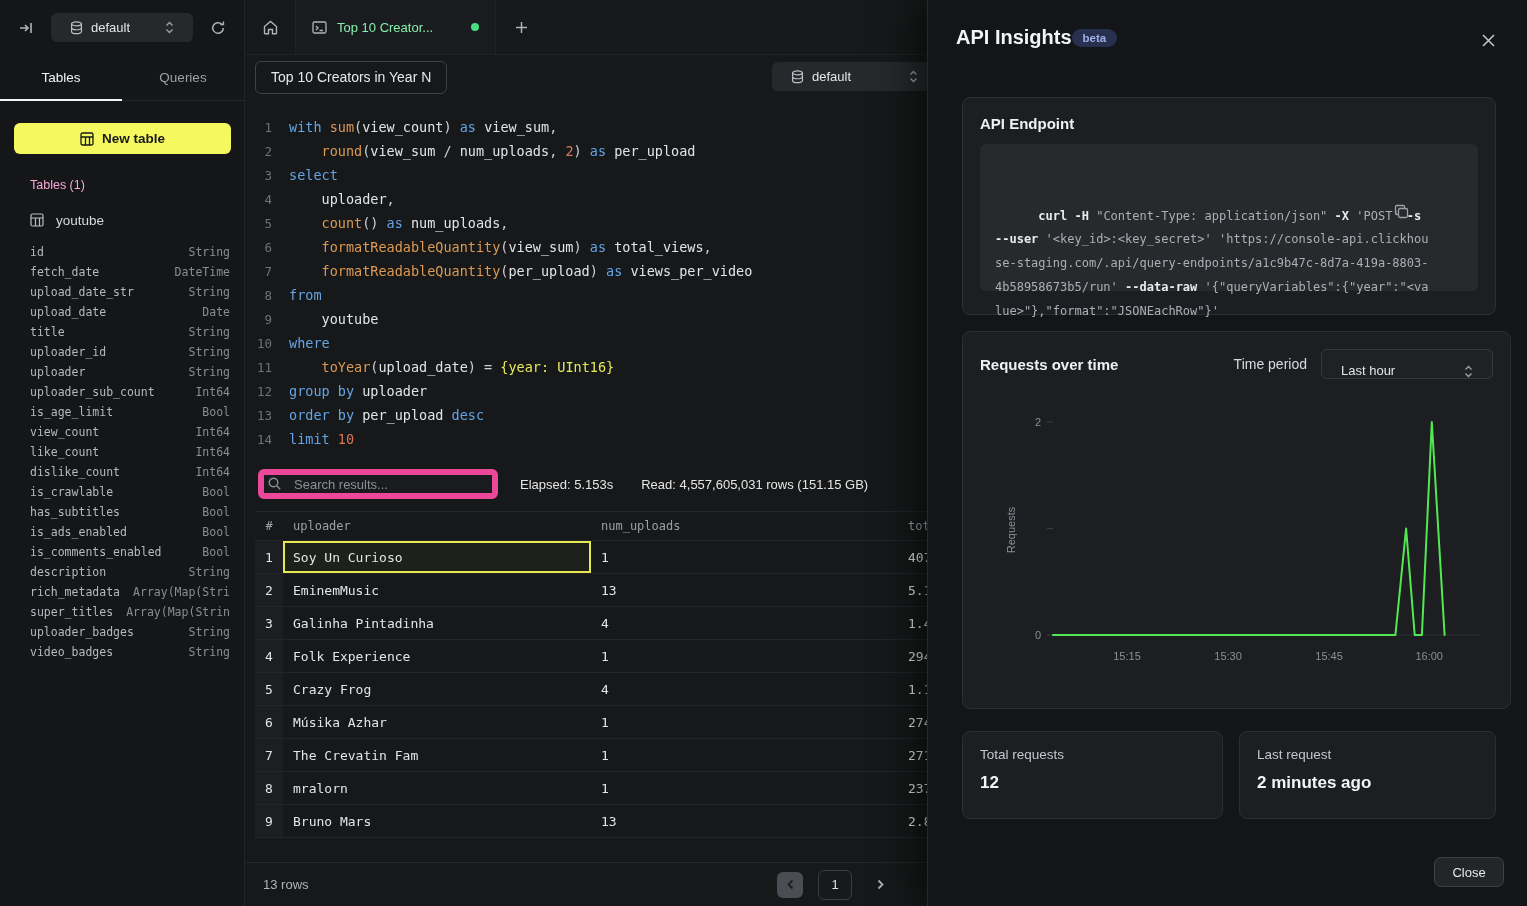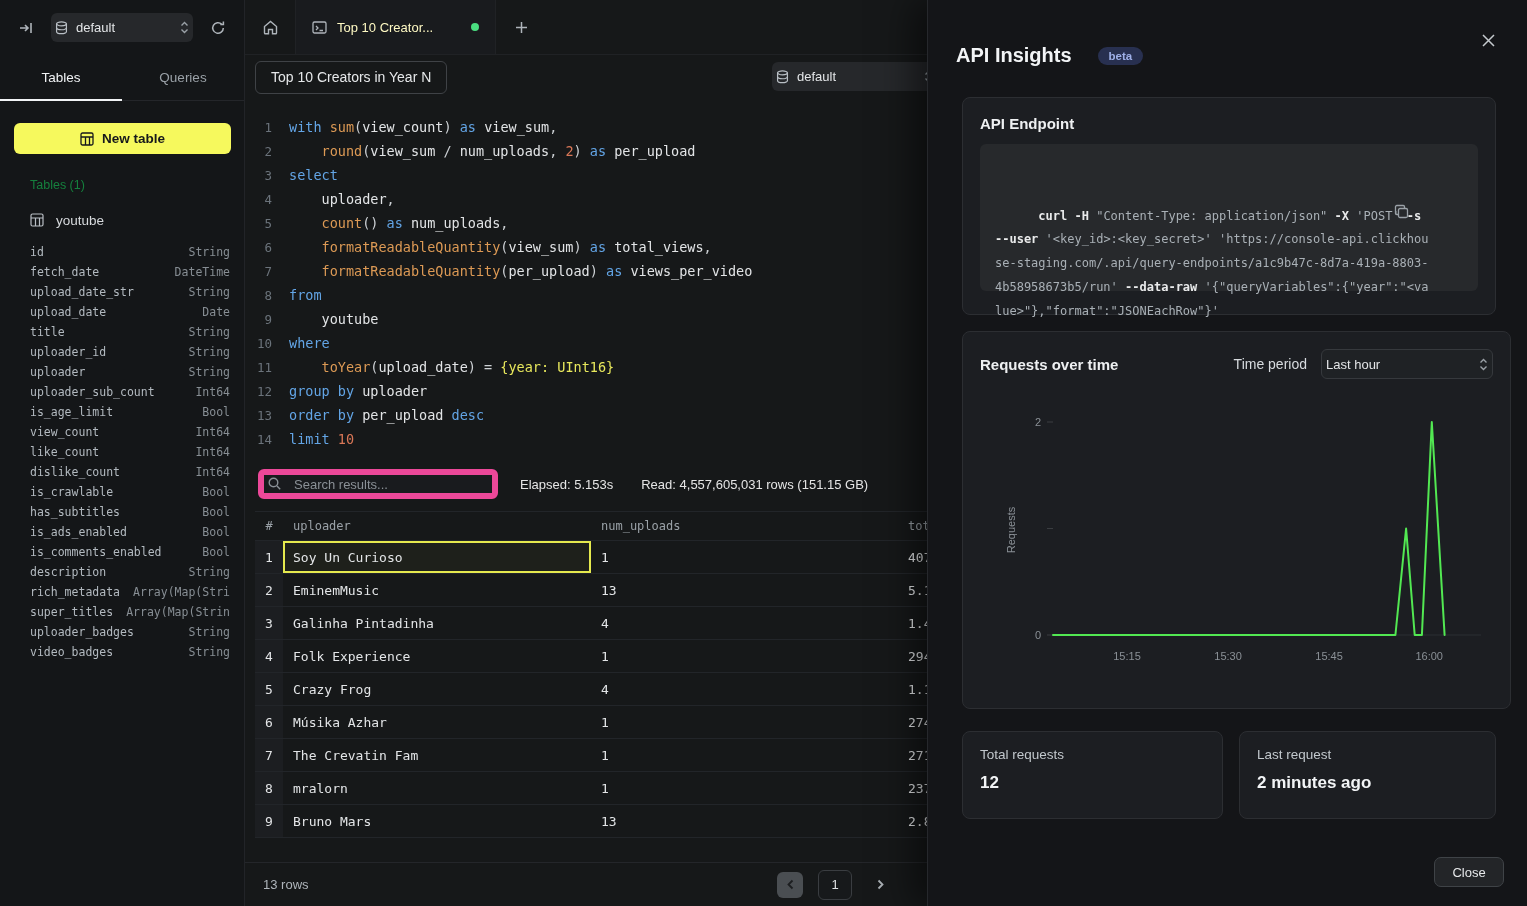--- a/index.html
+++ b/index.html
@@ -8,56 +8,56 @@
   #app { position:relative; width:1527px; height:906px; background:#161819; }
   svg { display:block; }
 
   
   #sidebar { position:absolute; left:0; top:0; width:245px; height:906px;
     background:#141618; border-right:1px solid #222428; z-index:2; }
   .sidebar-top { height:55px; display:flex; align-items:center; padding:0 14px; gap:13px; }
   .icon-btn { display:flex; align-items:center; justify-content:center; width:24px; height:24px;
     color:#aeb4ba; cursor:pointer; flex:none; }
   .select-box { display:flex; align-items:center; gap:8px; background:#26282b; border-radius:6px;
-    height:29px; padding:0 4px; font-size:13px; color:#e3e5e7; cursor:pointer; }
+    height:29px; padding:0 19px; font-size:13px; color:#e3e5e7; cursor:pointer; }
   .select-box .chev { margin-left:auto; color:#9aa1a7; }
   #db-select-top { flex:1; }
   .sidebar-tabs { height:46px; display:flex; border-bottom:1px solid #24262a; }
   .sidebar-tab { flex:1; display:flex; align-items:center; justify-content:center; font-size:13.5px;
     color:#9aa1a7; cursor:pointer; position:relative; }
   .sidebar-tab.active { color:#f1f3f5; }
   .sidebar-tab.active::after { content:""; position:absolute; left:0; right:0; bottom:-1px;
     height:2px; background:#f1f3f5; }
   .new-table-btn { margin:22px 14px 0 14px; width:217px; height:31px; background:#f6f95d;
     color:#17191b; border:none; border-radius:6px; font-size:13.5px; font-weight:700;
     font-family:"Liberation Sans", sans-serif; display:flex; align-items:center;
     justify-content:center; gap:8px; cursor:pointer; }
   .search-wrap { margin:18px 14px 0 14px; position:relative; }
   .search-wrap input { width:100%; height:30px; background:#202326; border:1px solid #2a2d31;
     border-radius:6px; color:#d7dbdf; font-size:13px; padding:0 10px 0 30px; outline:none;
     font-family:"Liberation Sans", sans-serif; }
   .search-wrap input::placeholder { color:#8a9096; }
   .search-wrap .sicon { position:absolute; left:9px; top:7px; color:#8a9096; }
-  .section-label { margin-top:24px; padding-left:30px; font-size:12.5px; color:#15803d; }
+  .section-label { margin-top:24px; padding-left:30px; font-size:12.5px; color:#f9a8d4; }
   .table-row-item { margin-top:16px; padding-left:30px; display:flex; align-items:center; gap:12px;
     height:24px; font-size:13.5px; color:#d6d9dc; cursor:pointer; }
   #columns-list { margin-top:10px; }
   .col-row { height:20px; display:flex; align-items:center; padding:0 14px 0 30px;
     font-family:"DejaVu Sans Mono", monospace; font-size:11.5px; cursor:default; }
   .col-row .cname { color:#b3bac0; }
   .col-row .ctype { margin-left:auto; color:#878e94; }
 
   
   #main { position:absolute; left:245px; top:0; width:1282px; height:906px; background:#161819; }
   .main-topbar { height:55px; display:flex; align-items:stretch; border-bottom:1px solid #202225; }
   .tb-cell { display:flex; align-items:center; justify-content:center; color:#aeb4ba; cursor:pointer; }
   .home-cell { width:51px; border-right:1px solid #202225; }
   .query-tab { width:200px; background:#191b1e; border-right:1px solid #202225;
     display:flex; align-items:center; padding:0 16px; gap:10px; cursor:pointer; }
-  .query-tab .tab-label { font-size:13px; color:#fef9c3; white-space:nowrap; overflow:hidden; }
+  .query-tab .tab-label { font-size:13px; color:#86efac; white-space:nowrap; overflow:hidden; }
   .tab-dot { width:8px; height:8px; border-radius:50%; margin-left:auto; flex:none; }
   .plus-cell { width:50px; }
 
   .query-header { height:44px; display:flex; align-items:center; padding:0 10px; position:relative; }
   .query-title-box { border:1px solid #3f4246; border-radius:6px; height:33px; display:flex;
     align-items:center; padding:0 15px; font-size:14px; color:#e6e8ea; cursor:text; }
   #db-select-query { position:absolute; left:527px; top:7px; width:165px; }
 
   .editor { position:absolute; left:0; top:99px; width:100%; padding-top:16px; }
   .code-line { height:24px; display:flex; align-items:center;
@@ -101,39 +101,39 @@
   .pg-prev { width:26px; height:26px; border-radius:6px; background:#4a4e52; color:#1c1e20;
     display:flex; align-items:center; justify-content:center; cursor:default; }
   .pg-page { width:34px; height:30px; border-radius:6px; background:#17191b; border:1px solid #3a3d41;
     color:#dfe2e4; display:flex; align-items:center; justify-content:center; font-size:13px; cursor:pointer; }
   .pg-next { width:26px; height:26px; color:#aab0b5; display:flex; align-items:center;
     justify-content:center; cursor:pointer; }
 
   
   #api-panel { position:absolute; right:0; top:0; width:600px; height:906px; background:#141518;
     border-left:1px solid #26282c; box-shadow:-14px 0 34px rgba(0,0,0,0.5); z-index:5; }
-  .panel-title { position:absolute; left:28px; top:26px; display:flex; align-items:center; gap:26px;margin-top:18px; }
+  .panel-title { position:absolute; left:28px; top:26px; display:flex; align-items:center; gap:0; }
   .panel-title h1 { font-size:20px; font-weight:700; color:#f2f4f6; }
   .beta-badge { background:#283050; color:#9fb0e8; font-size:11.5px; border-radius:10px;
     padding:3px 11px; font-weight:600; }
   .panel-close { position:absolute; right:28px; top:29px; color:#c5cace; cursor:pointer;
     width:22px; height:22px; display:flex; align-items:center; justify-content:center; }
   .card { position:absolute; background:#1c1e22; border:1px solid #2c2e32; border-radius:8px; }
   .card-title { font-size:15px; font-weight:700; color:#eef0f2; }
   #endpoint-card { left:34px; top:97px; width:534px; height:218px; padding:17px; }
   .code-block { margin-top:12px; position:relative; background:#27292c; border-radius:6px;
     height:147px; padding:13px 44px 13px 15px; font-family:"DejaVu Sans Mono", monospace;
     font-size:12px; line-height:23.8px; color:#a9b0b6; word-break:break-all; white-space:pre-wrap; }
   .code-block .cb { color:#e9eaeb; font-weight:700; }
   .copy-btn { position:absolute; right:12px; top:12px; color:#9aa1a7; cursor:pointer; }
   #requests-card { left:34px; top:331px; width:549px; height:378px; padding:17px; }
   .req-head { display:flex; align-items:center; justify-content:space-between; }
   .req-right { display:flex; align-items:center; gap:14px; }
   .tp-label { font-size:14px; color:#d7dbdf; }
-  #time-period-select { width:172px; height:30px; background:#1f2225; border:1px solid #36393d; }
+  #time-period-select { width:172px; height:30px; background:#1f2225; border:1px solid #36393d;align-items:flex-end; }
   #chart-holder { position:absolute; left:0; top:60px; width:534px; height:300px; }
   .stat-card { padding:15px 17px; }
   #stat-card-0 { left:34px; top:731px; width:261px; height:88px; }
   #stat-card-1 { left:311px; top:731px; width:257px; height:88px; }
   .stat-label { font-size:13.5px; color:#c2c8cd; }
   .stat-value { margin-top:11px; font-size:17px; font-weight:700; color:#f2f4f6; }
   .close-btn { position:absolute; right:23px; top:857px; width:70px; height:30px; background:#232528;
     border:1px solid #3f4347; border-radius:7px; color:#e6e8ea; font-size:13px;
     font-family:"Liberation Sans", sans-serif; cursor:pointer; }
 </style>

